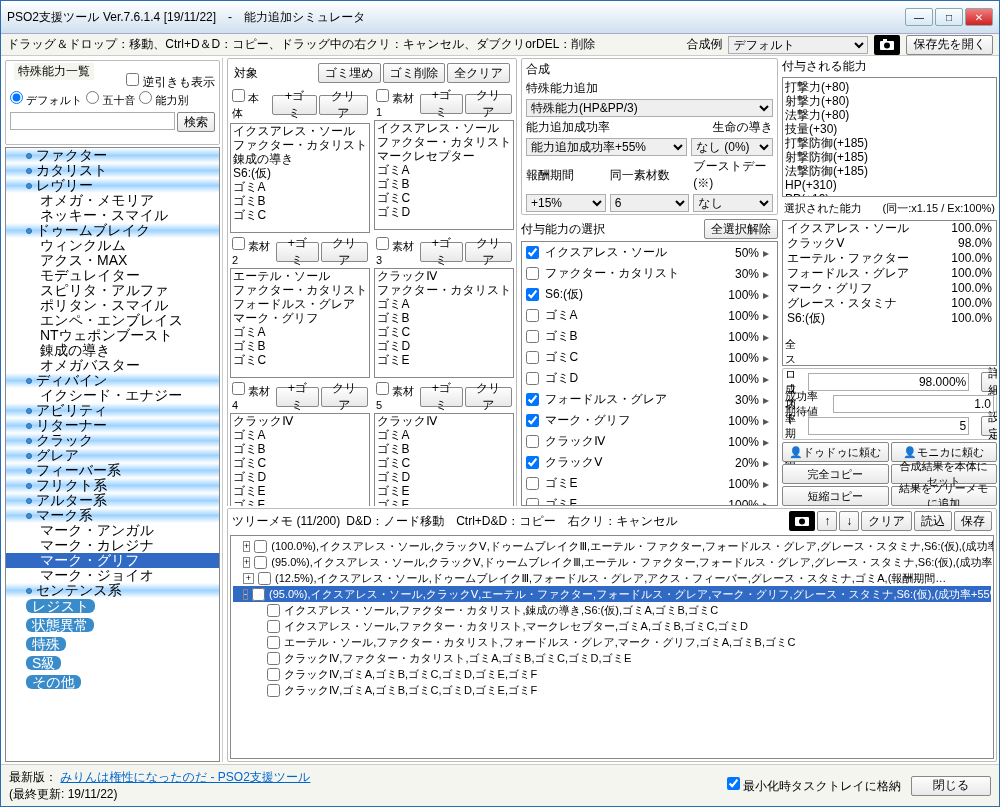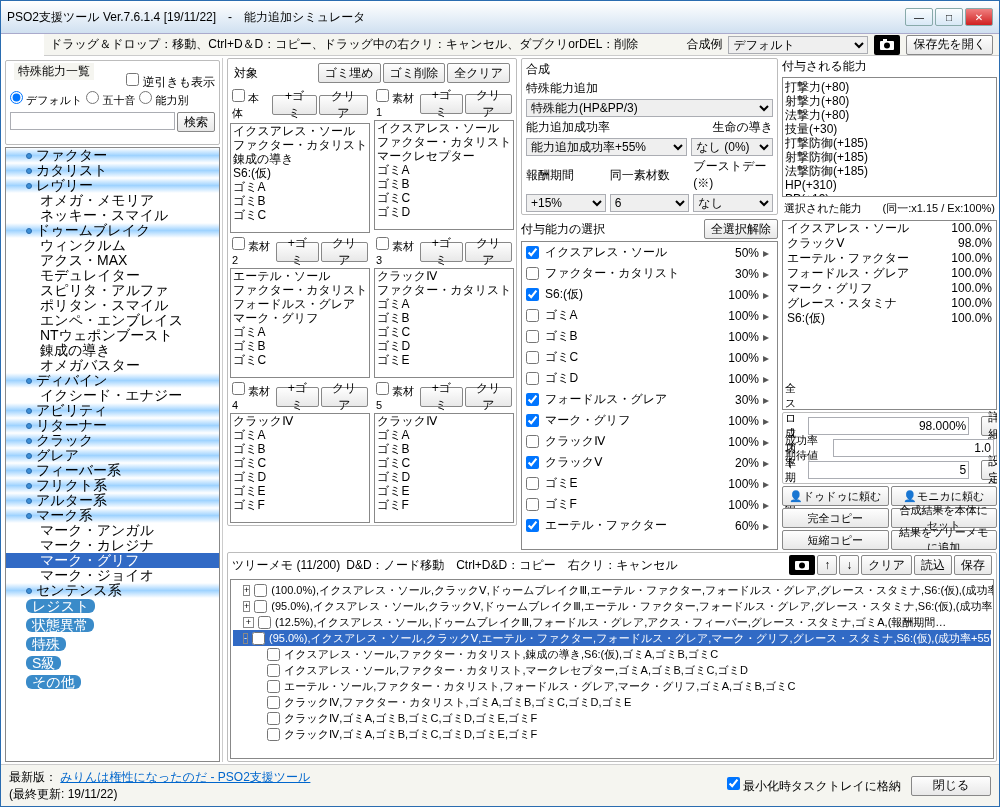--- a/index.html
+++ b/index.html
@@ -3,21 +3,21 @@
 <meta charset="utf-8">
 <style>
 *{box-sizing:border-box;margin:0;padding:0;}
 body{font-family:"MS PGothic","Meiryo UI",sans-serif;font-size:12px;color:#000;background:#fff;overflow:hidden;}
 .window{width:1000px;height:807px;border:1px solid #2a6cb0;display:flex;flex-direction:column;}
 .titlebar{height:28px;background:linear-gradient(#fff,#e8f0f8,#d0e0f0);display:flex;align-items:center;padding:16px 6px;border-bottom:1px solid #aac;}
 .titlebar .title{flex:1;font-size:12px;}
 .winbtns{display:flex;gap:2px;}
 .winbtn{width:28px;height:18px;background:linear-gradient(#fafdff,#d8e8f6);border:1px solid #8aa;border-radius:2px;display:flex;align-items:center;justify-content:center;font-size:10px;cursor:pointer;}
 .winbtn.close{background:linear-gradient(#f08080,#d02020);color:#fff;}
-.toolbar{height:22px;background:#f5f5f0;border-bottom:1px solid #ccc;display:flex;align-items:center;padding:0 6px;font-size:12px;gap:6px;margin-left:43px;}
+.toolbar{height:22px;background:#f5f5f0;border-bottom:1px solid #ccc;display:flex;align-items:center;padding:0 6px;font-size:12px;gap:6px;}
 .toolbar .spacer{flex:1;}
 select{font-size:12px;height:18px;border:1px solid #abadb3;}
 input[type=text]{font-size:12px;height:18px;border:1px solid #abadb3;padding:0 2px;}
 .btn{height:20px;font-size:12px;background:linear-gradient(#fefefe,#e8e8e8);border:1px solid #888;padding:0 6px;cursor:pointer;display:inline-flex;align-items:center;border-radius:2px;}
 .main{flex:1;display:flex;overflow:hidden;}
 .leftpanel{width:220px;border-right:1px solid #ccc;display:flex;flex-direction:column;margin:2px;}
 .grp{border:1px solid #bcbcbc;border-radius:2px;padding:12px 4px;margin:2px;}
 .grp-title{position:relative;top:-10px;background:#f5f5f0;padding:0 4px;display:inline-block;margin-left:4px;margin-bottom:-10px;}
 .radio-row{display:flex;gap:4px;align-items:center;font-size:11px;}
 .searchrow{display:flex;gap:2px;margin-top:4px;}
@@ -55,21 +55,21 @@
 .selbox{border:1px solid #888;flex:1;overflow:auto;font-size:12px;}
 .selrow{display:flex;height:15px;line-height:15px;padding:0 4px;}
 .selrow .n{flex:1;white-space:nowrap;overflow:hidden;}
 .selrow .p{width:48px;text-align:right;}
 .statbox{border:1px solid #bcbcbc;border-radius:2px;padding:2px;}
 .statrow{display:flex;align-items:center;gap:12px;height:22px;}
 .statrow .lbl{width:70px;font-size:11px;}
 .statrow input{flex:1;text-align:right;}
 .btnrow{display:flex;gap:2px;}
 .btnrow .btn{flex:1;justify-content:center;font-size:11px;}
-.lower{height:210px;display:flex;flex-direction:column;border:1px solid #bcbcbc;border-radius:2px;margin-top:2px;}
+.lower{height:254px;display:flex;flex-direction:column;border:1px solid #bcbcbc;border-radius:2px;margin-top:2px;}
 .lowerhdr{display:flex;align-items:center;padding:2px 4px;gap:6px;font-size:12px;}
 .lowerhdr .btns{display:flex;gap:2px;margin-left:auto;}
 .memo{flex:1;border:1px solid #888;margin:2px;overflow:auto;font-size:11px;line-height:16px;padding:2px;}
 .mline{white-space:nowrap;display:flex;align-items:center;}
 .mline .exp{width:11px;height:11px;border:1px solid #888;display:inline-flex;align-items:center;justify-content:center;font-size:9px;margin-right:4px;cursor:pointer;}
 .mline .ck{margin-right:4px;}
 .mline.sel{background:#316ac5;color:#fff;}
 .statusbar{height:42px;border-top:1px solid #ccc;background:#f5f5f0;display:flex;align-items:center;padding:16px 8px;font-size:12px;gap:10px;}
 .statusbar a{color:#0066cc;}
 .cambtn{width:26px;height:20px;background:#000;display:inline-flex;align-items:center;justify-content:center;border-radius:2px;cursor:pointer;}

